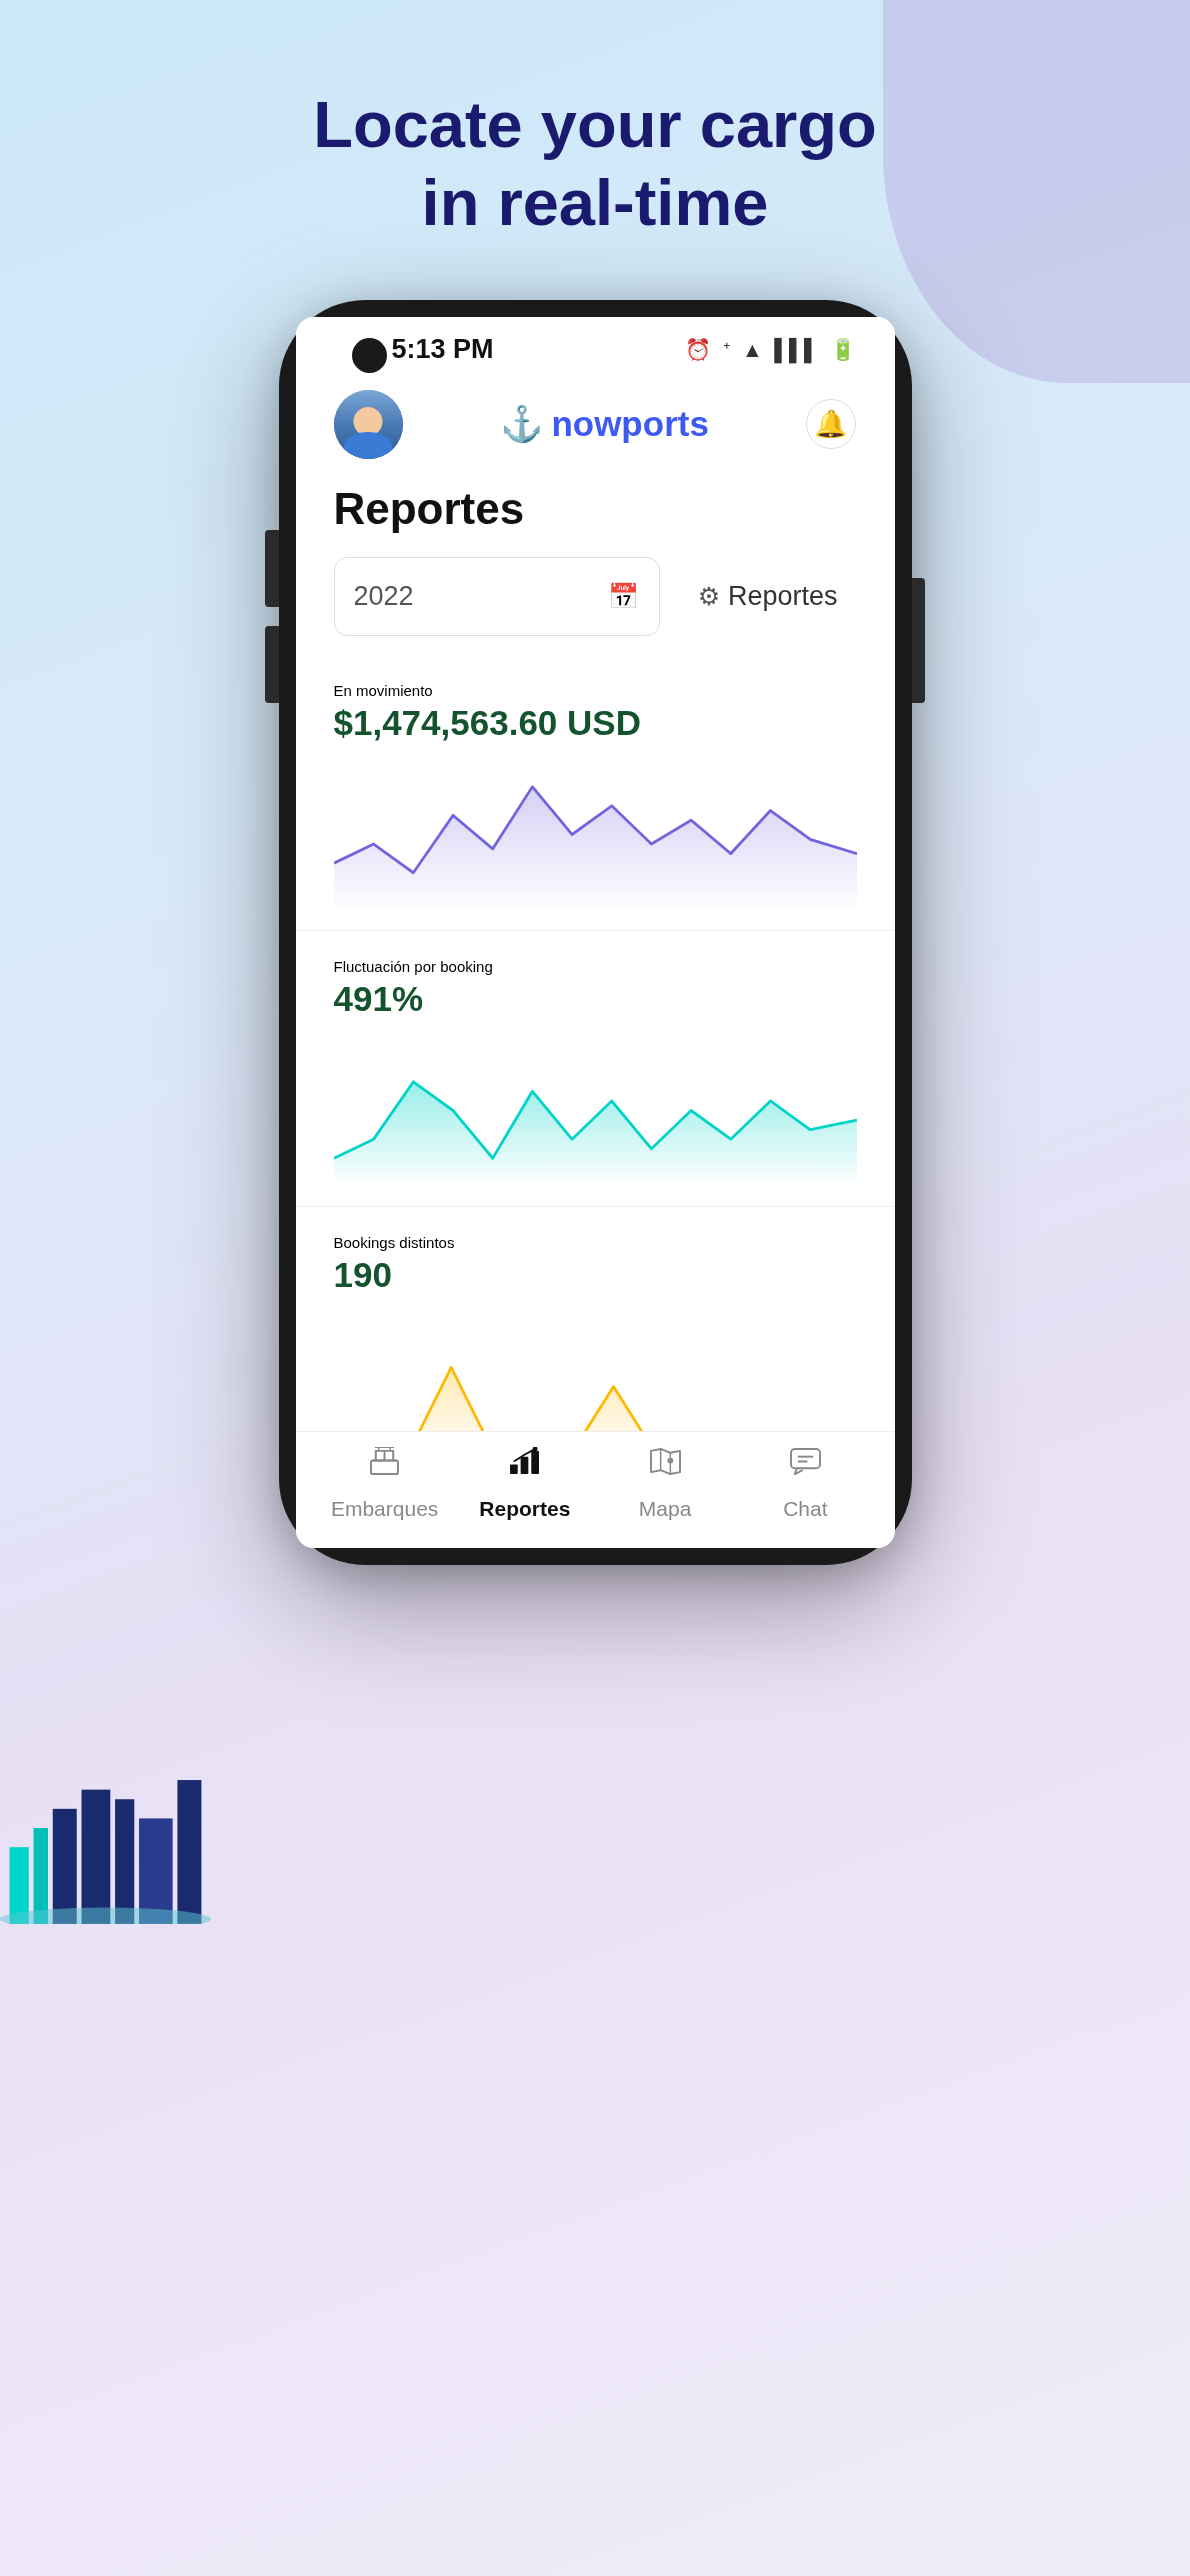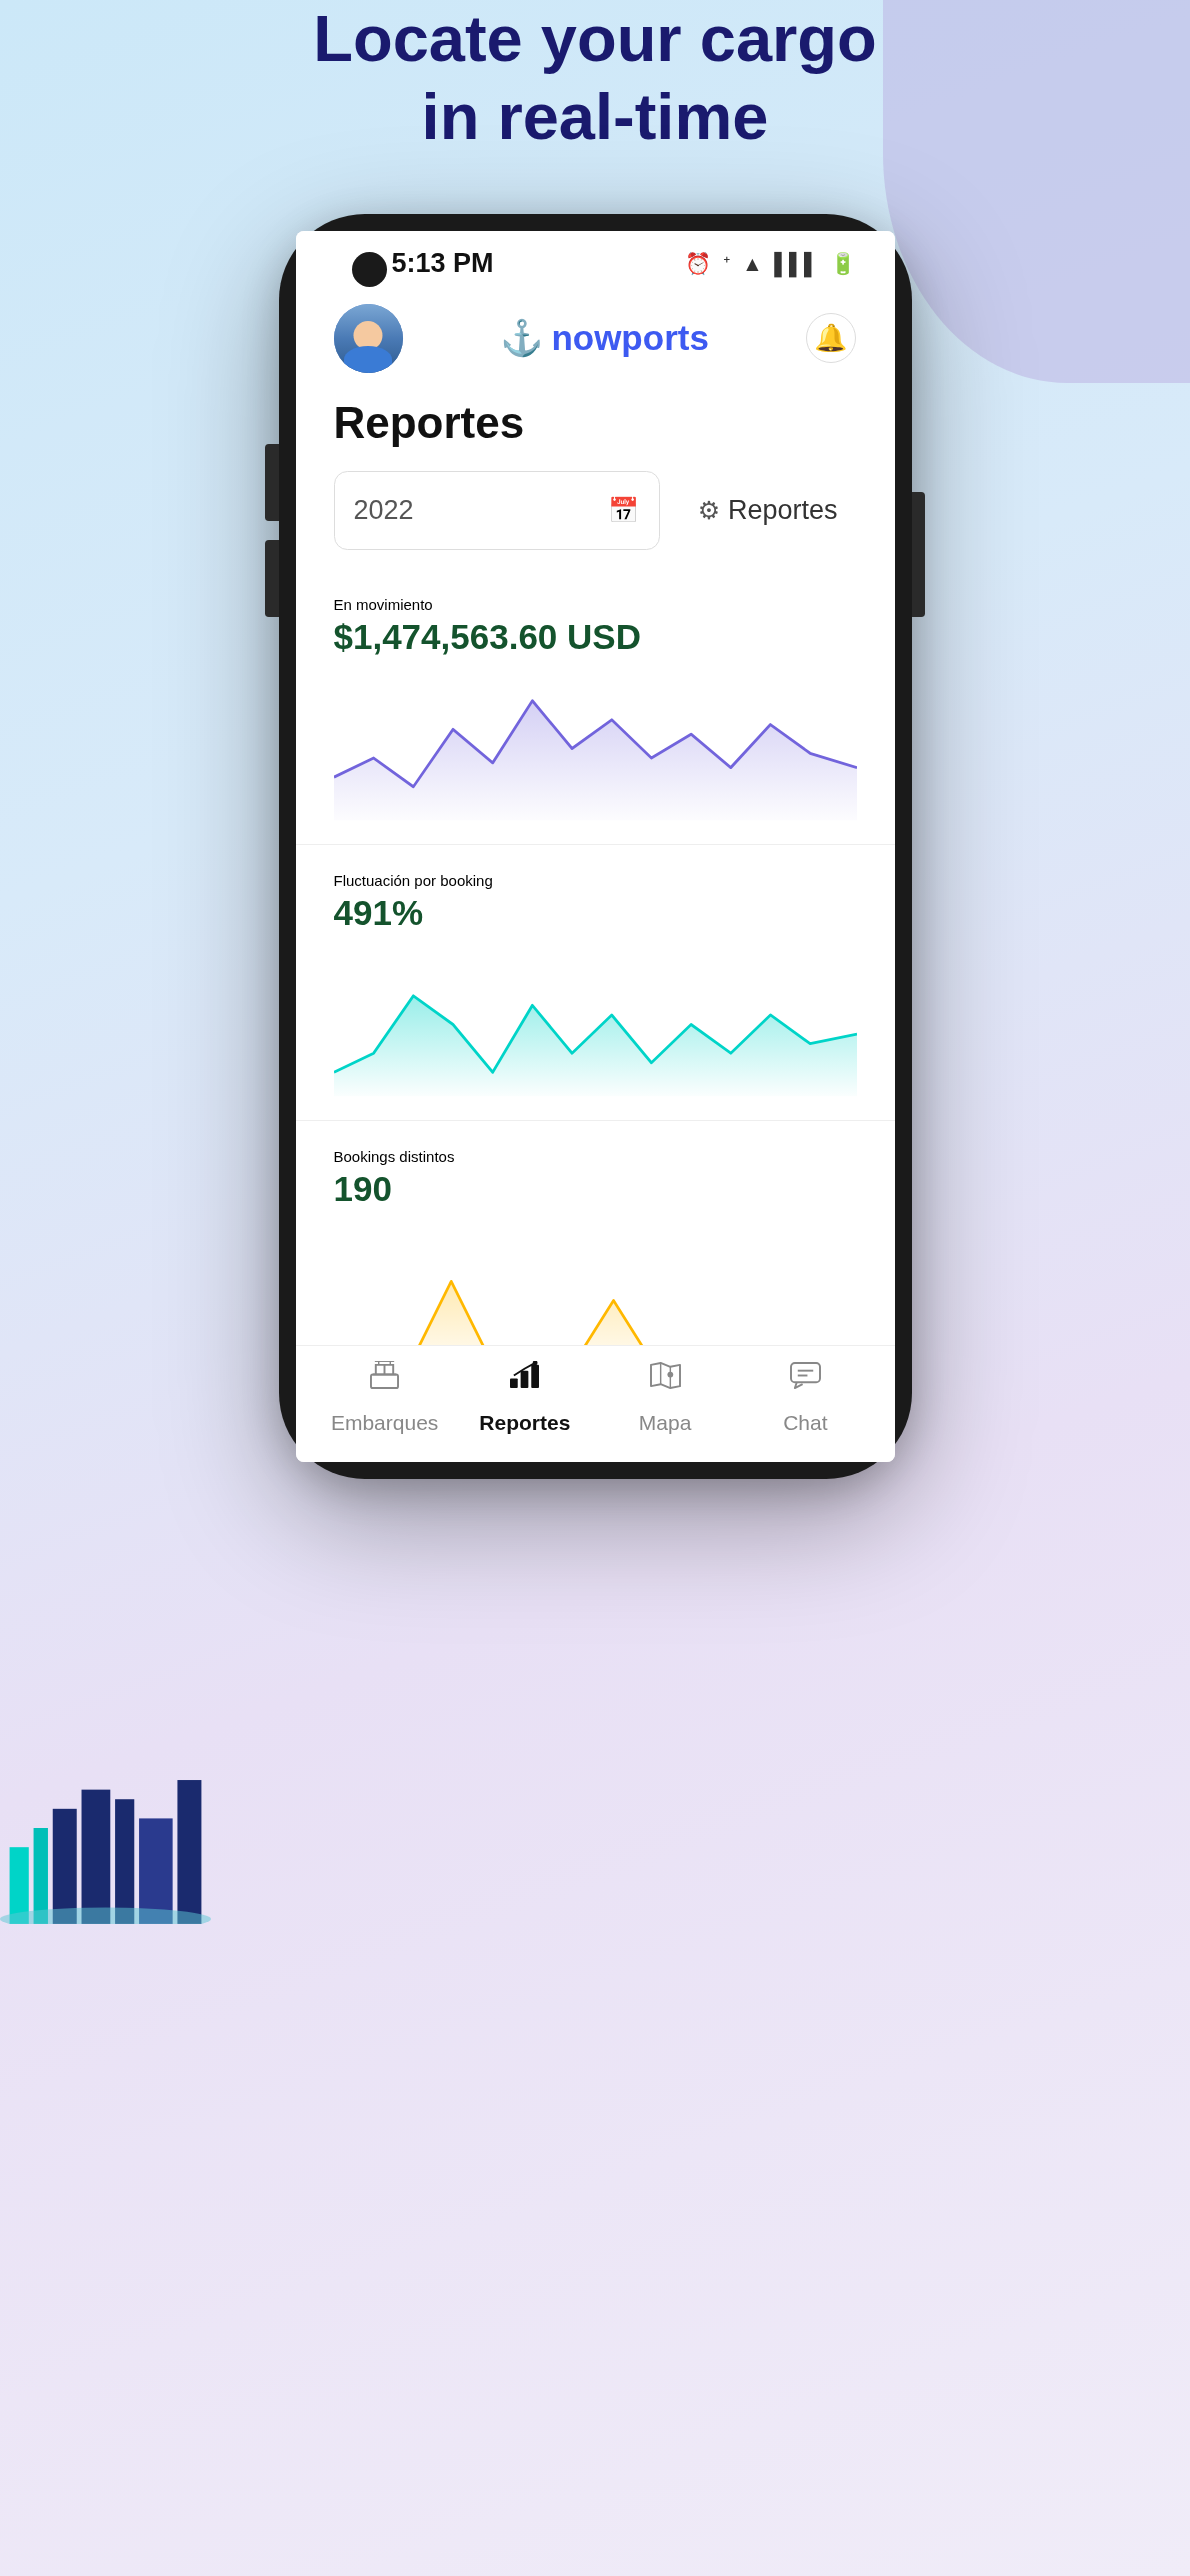--- a/index.html
+++ b/index.html
@@ -10,20 +10,21 @@
       height: 2576px;
       overflow: hidden;
       font-family: -apple-system, BlinkMacSystemFont, 'Segoe UI', sans-serif;
       background: linear-gradient(160deg, #cce8f8 0%, #d8eaf9 30%, #e8e0f5 60%, #f0ecf8 100%);
       display: flex;
       flex-direction: column;
       align-items: center;
     }
 
     .page-title-area {
+      margin-top: 86px;
       text-align: center;
       z-index: 2;
     }
 
     .page-headline {
       font-size: 65px;
       font-weight: 800;
       color: #1a1a6e;
       line-height: 1.2;
     }
@@ -64,21 +65,21 @@
       border-radius: 86px;
       padding: 17px;
       box-shadow: 0 38px 115px rgba(0,0,0,0.35), 0 9.6px 38px rgba(0,0,0,0.2);
       position: relative;
     }
 
     .phone-inner {
       width: 100%;
       height: 100%;
       background: #f5f5f7;
-      border-radius: 8px;
+      border-radius: 18px;
       overflow: hidden;
       position: relative;
       display: flex;
       flex-direction: column;
     }
 
     
     .camera-hole {
       position: absolute;
       top: 21px;

